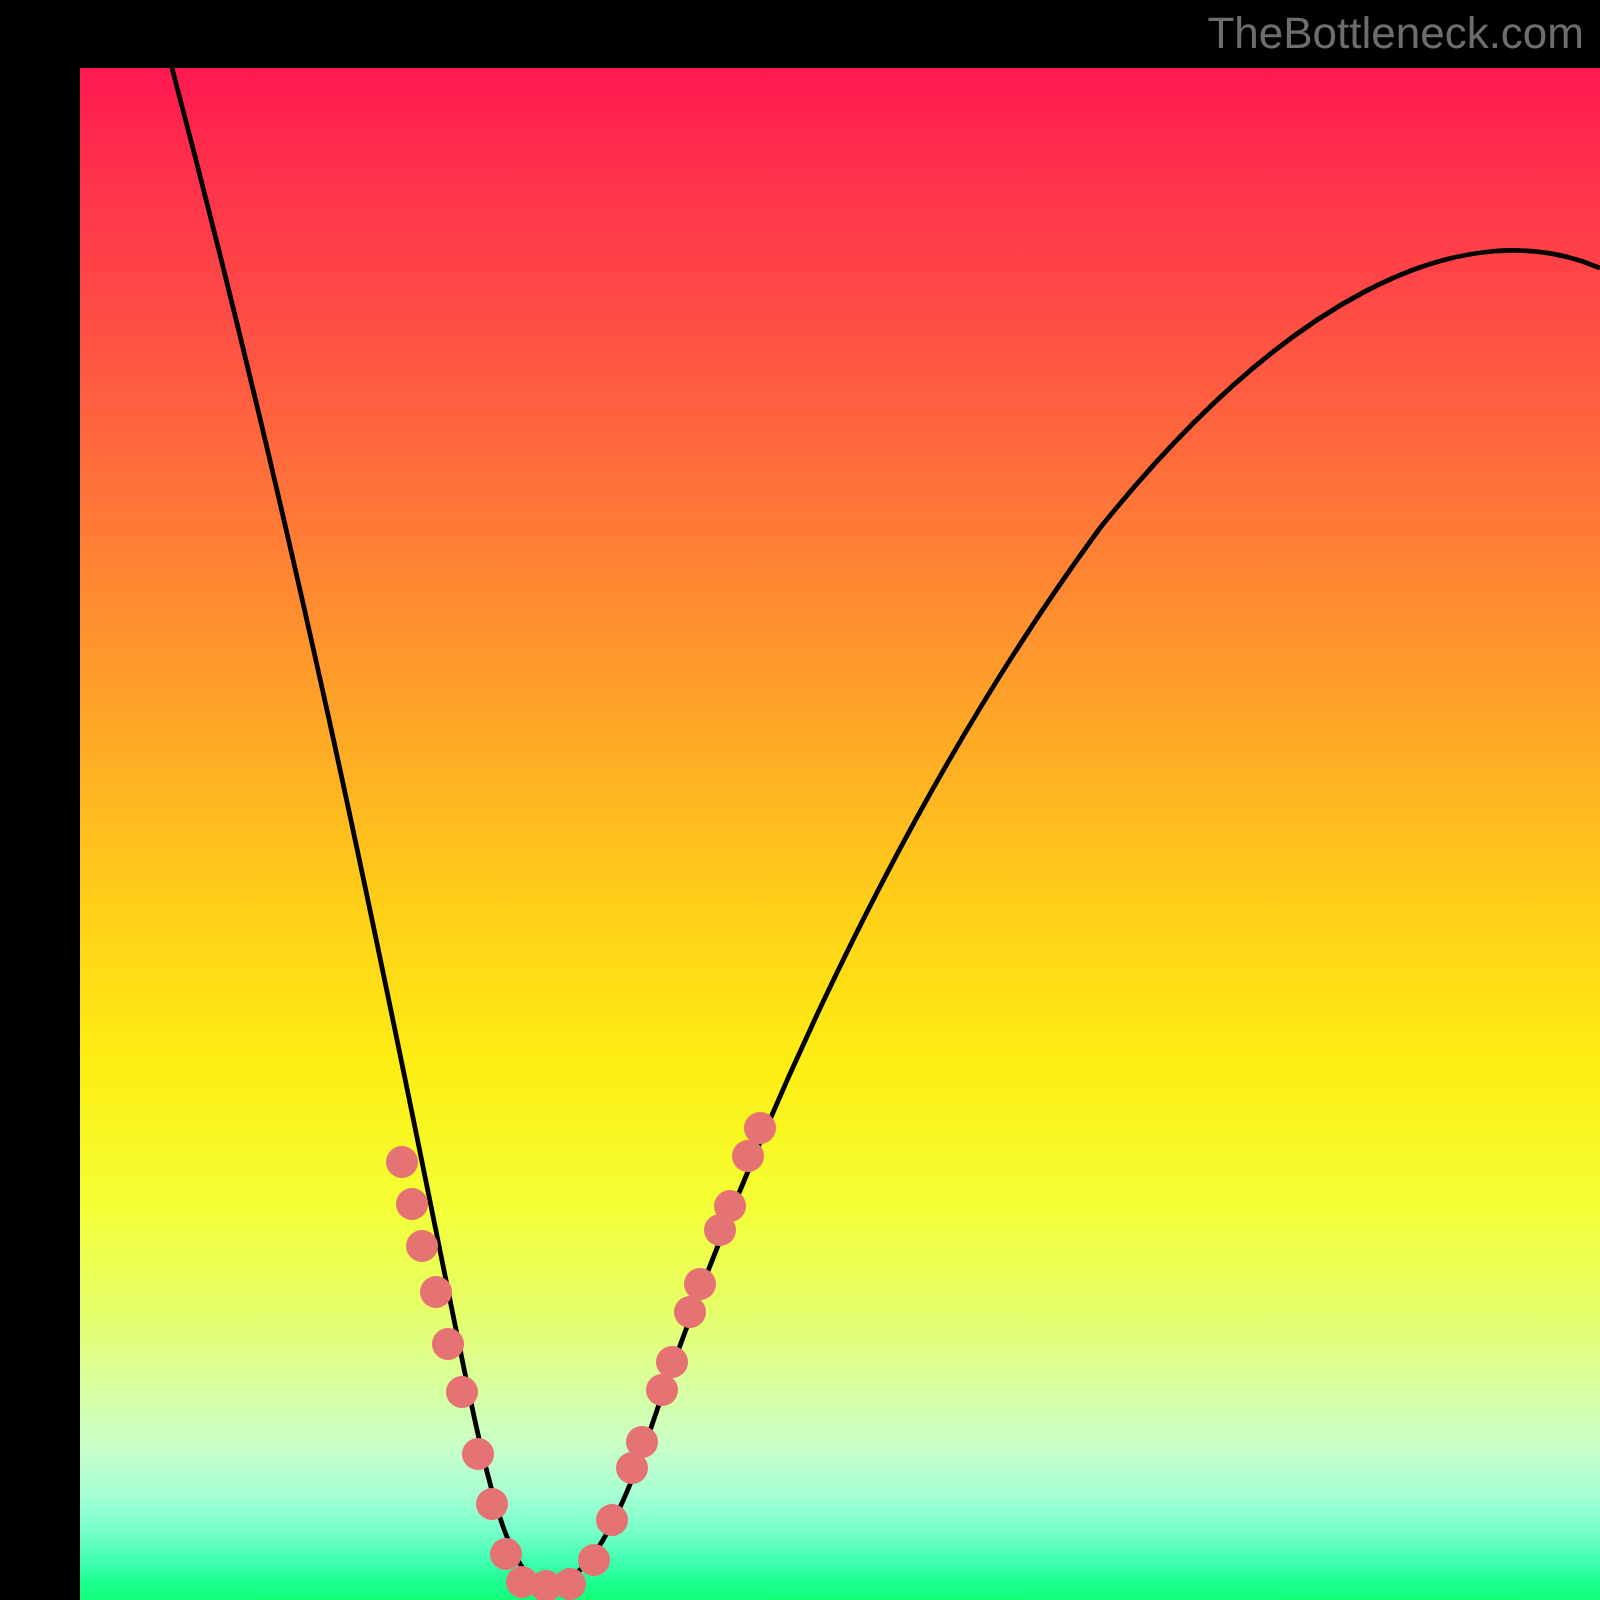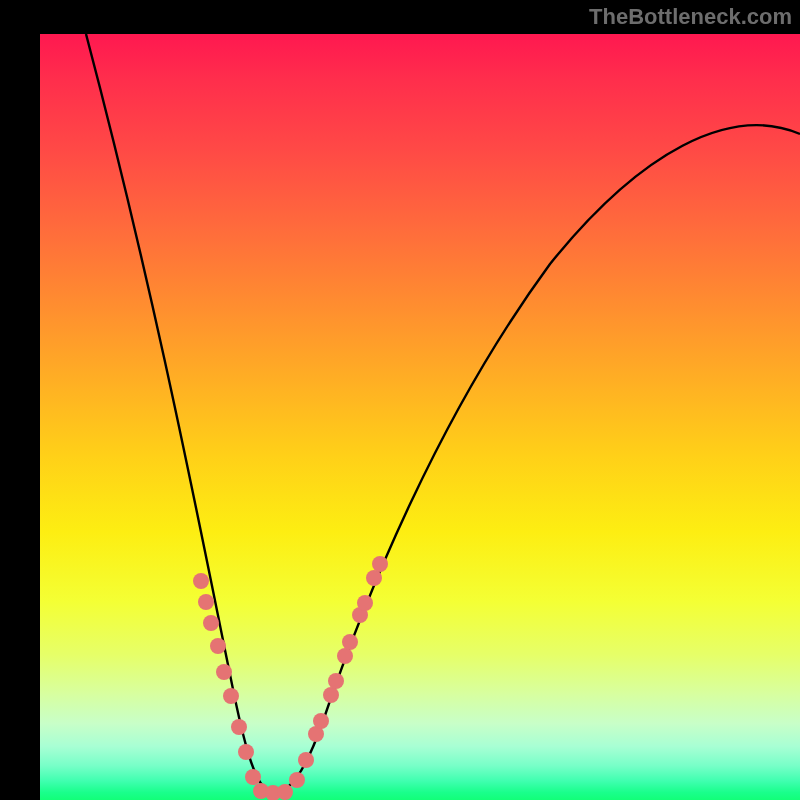--- a/index.html
+++ b/index.html
@@ -11,21 +11,21 @@
     position: relative;
     overflow: hidden;
     font-family: Arial, sans-serif;
   }
   .watermark {
     position: absolute;
     top: 4px;
     right: 8px;
     color: #6d6d6d;
     font-size: 22px;
-    font-weight: 700;
+    font-weight: 400;
     z-index: 10;
   }
   .plot-area {
     position: absolute;
     left: 40px;
     top: 34px;
     width: 760px;
     height: 766px;
   }
   .gradient-bg {

